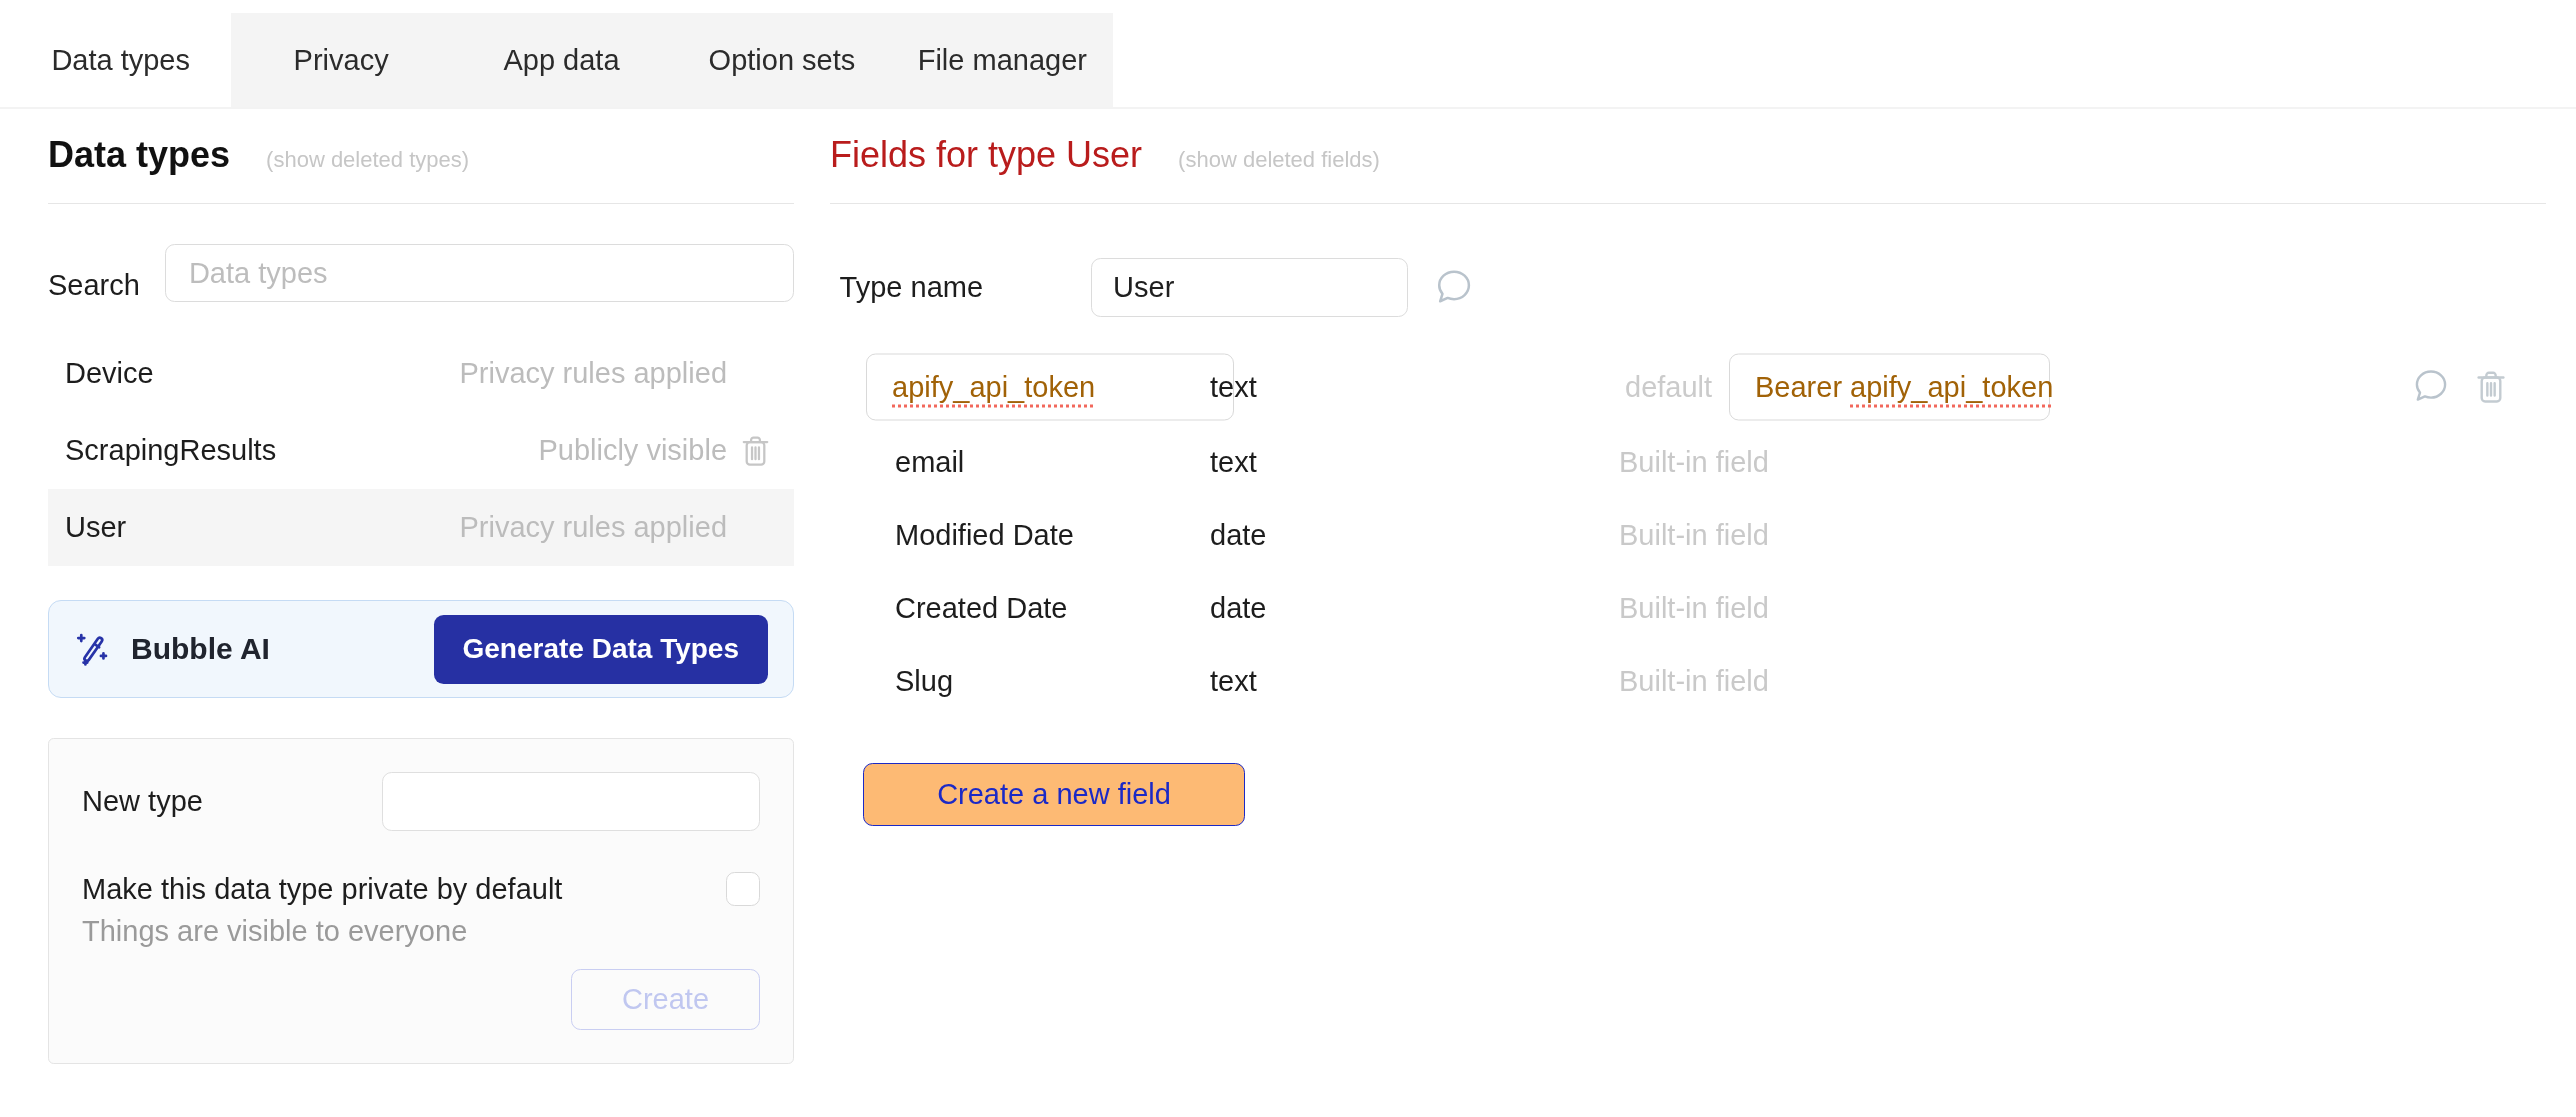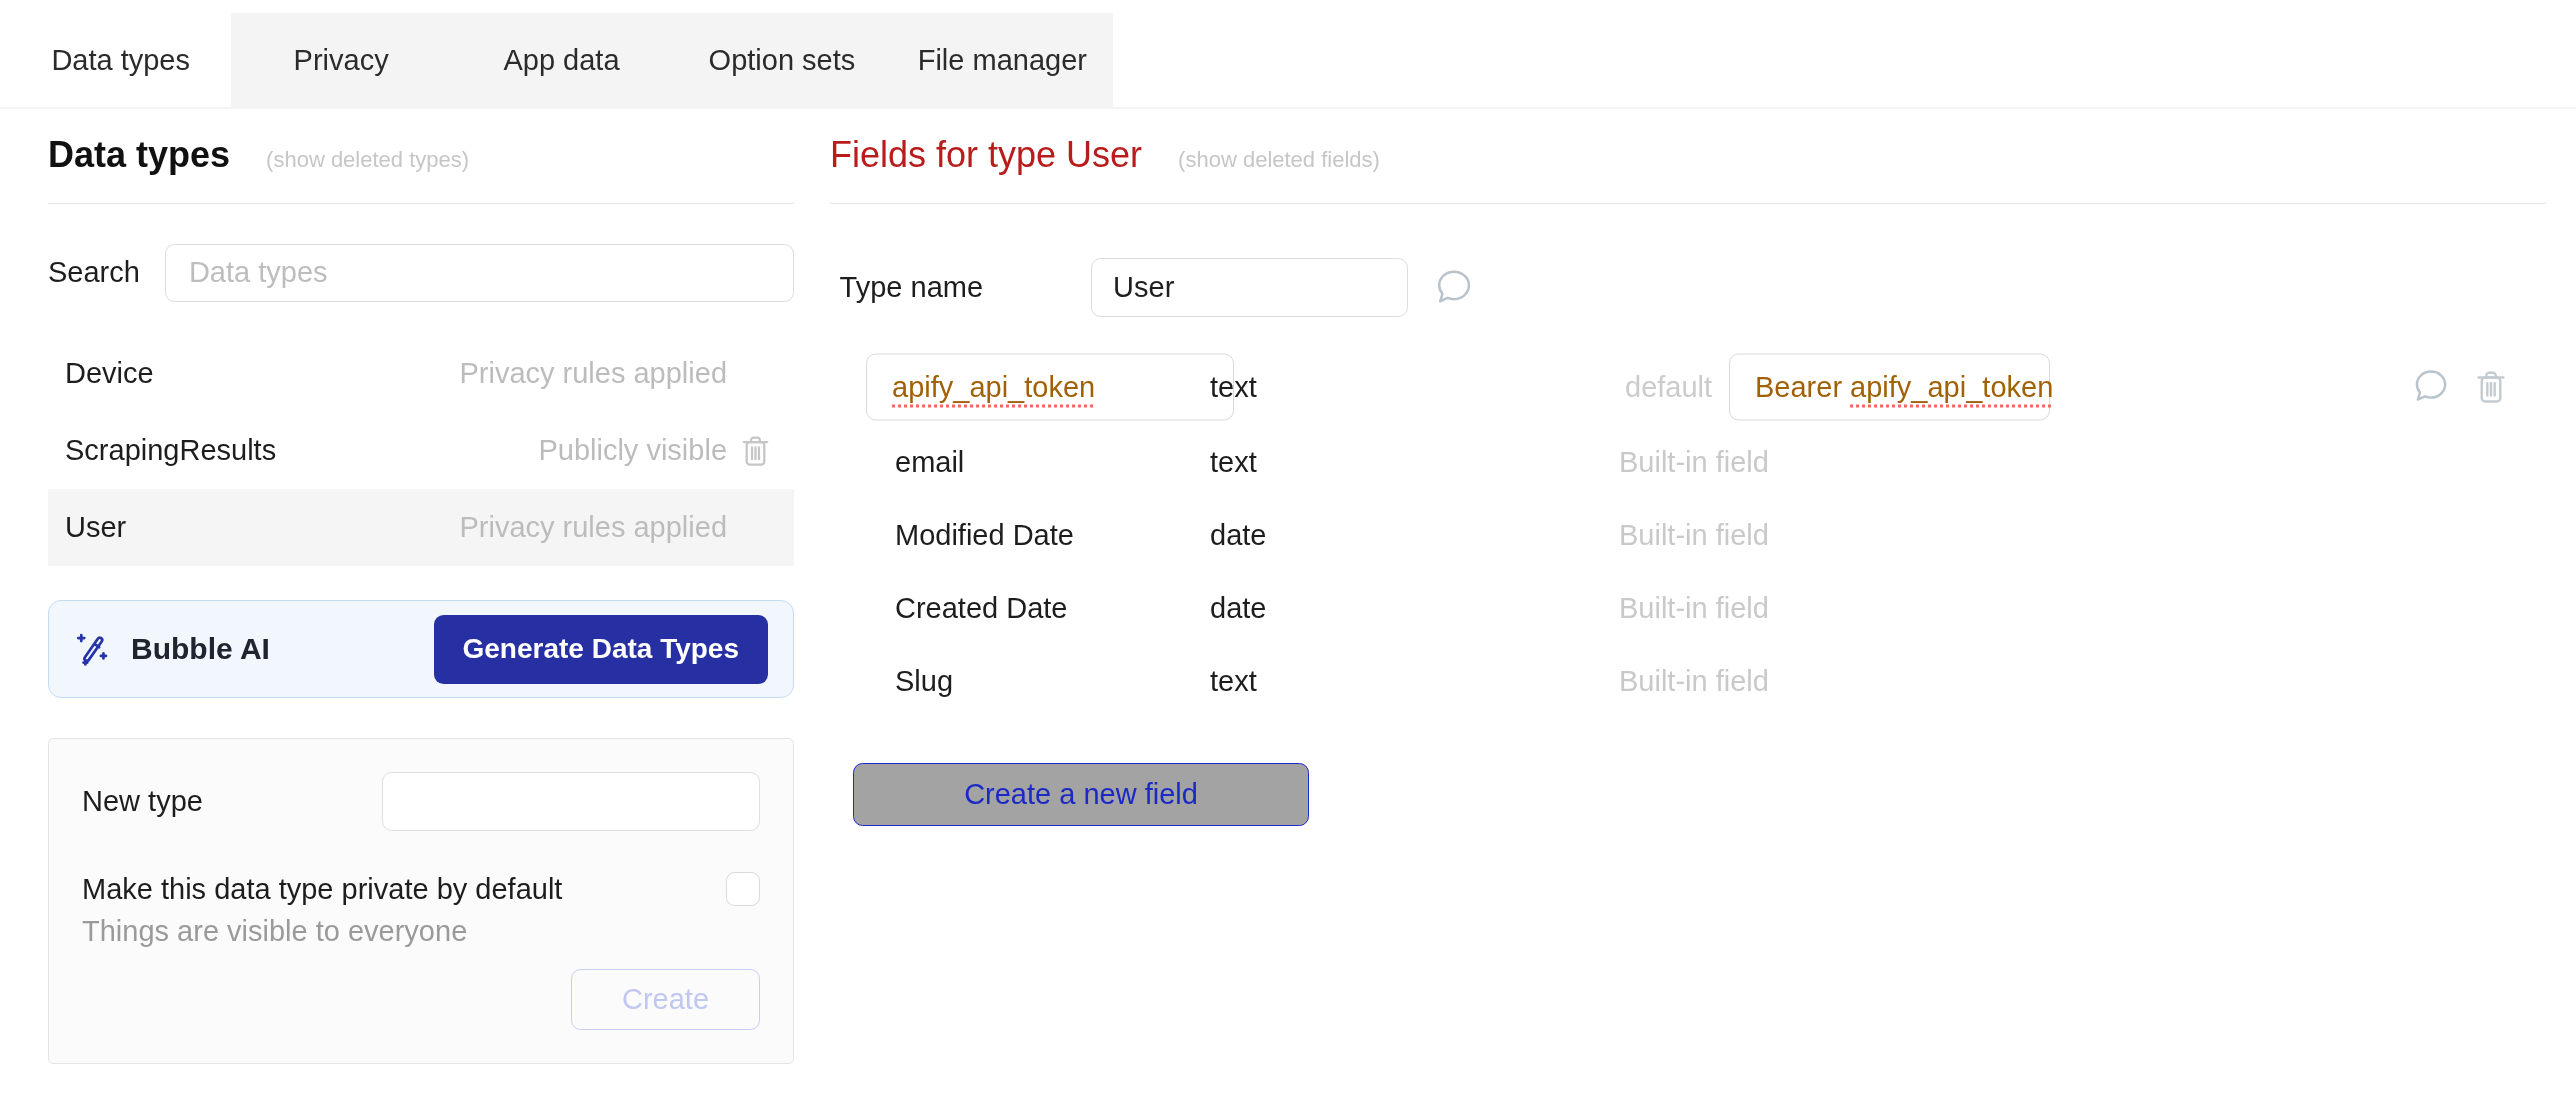--- a/index.html
+++ b/index.html
@@ -12,21 +12,21 @@
   .tab{flex:1;display:flex;align-items:center;justify-content:center;font-size:29px;color:#2b2b2b;cursor:pointer;}
   .tab.active{background:#ffffff;}
 
   
   .left{position:absolute;left:48px;top:134px;width:746px;}
   .panel-head{display:flex;align-items:baseline;height:44px;}
   .left-title{font-size:36px;font-weight:bold;color:#111;}
   .muted-note{font-size:22px;color:#c6c6c6;margin-left:36px;}
   .divider{border-bottom:1.9px solid #e6e6e6;margin-top:25px;}
 
-  .search-row{margin-top:39px;display:flex;align-items:center;height:59px;}
+  .search-row{margin-top:39px;display:flex;align-items:flex-end;height:59px;}
   .search-label{font-size:29px;color:#1d1d1d;}
   .search-input{margin-left:25px;flex:1;height:56px;border:1.9px solid #dcdcdc;border-radius:9.6px;
     padding:0 23px;font-size:29px;color:#1f1f1f;outline:none;font-family:inherit;background:#fff;}
   .search-input::placeholder{color:#bdbdbd;}
 
   .type-list{margin-top:33px;}
   .type-row{height:77px;display:flex;align-items:center;padding:0 15.3px 0 17px;font-size:29px;cursor:pointer;}
   .type-row.selected{background:#f5f5f5;}
   .type-name{color:#1d1d1d;}
   .type-status{margin-left:auto;color:#bcbcbc;}
@@ -71,22 +71,22 @@
   .c-default-label{left:795px;width:86px;text-align:right;color:#cbcbcb;}
   .field-box{position:absolute;top:50%;transform:translateY(-50%);height:67px;box-sizing:border-box;
     border:1.9px solid #d9d9d9;border-radius:9.6px;background:#fff;display:flex;align-items:center;
     padding:0 25px;font-size:29px;color:#a16207;white-space:pre;}
   .name-box{left:36px;width:368px;}
   .default-box{left:899px;width:321px;}
   .miss{text-decoration:underline;text-decoration-style:dotted;text-decoration-color:#f2685c;
     text-decoration-thickness:3.3px;text-underline-offset:7.7px;}
   .row-icons{position:absolute;right:38px;top:50%;transform:translateY(-50%);display:flex;gap:23px;align-items:center;}
 
-  .create-field-btn{margin-top:46px;margin-left:23px;width:456px;height:63px;box-sizing:border-box;
-    border:1.9px solid #1b29c6;border-radius:9.6px;background:#a3a3a3;color:#1b29c6;font-size:29px;
+  .create-field-btn{margin-top:46px;margin-left:33px;width:382px;height:63px;box-sizing:border-box;
+    border:1.9px solid #1b29c6;border-radius:9.6px;background:#fdba74;color:#1b29c6;font-size:29px;
     display:flex;align-items:center;justify-content:center;cursor:pointer;font-family:inherit;}
 
   .svg-icon{display:block;}
 </style>
 </head>
 <body>
 
 <div id="app">
 
   <div class="tab-underline"></div>

